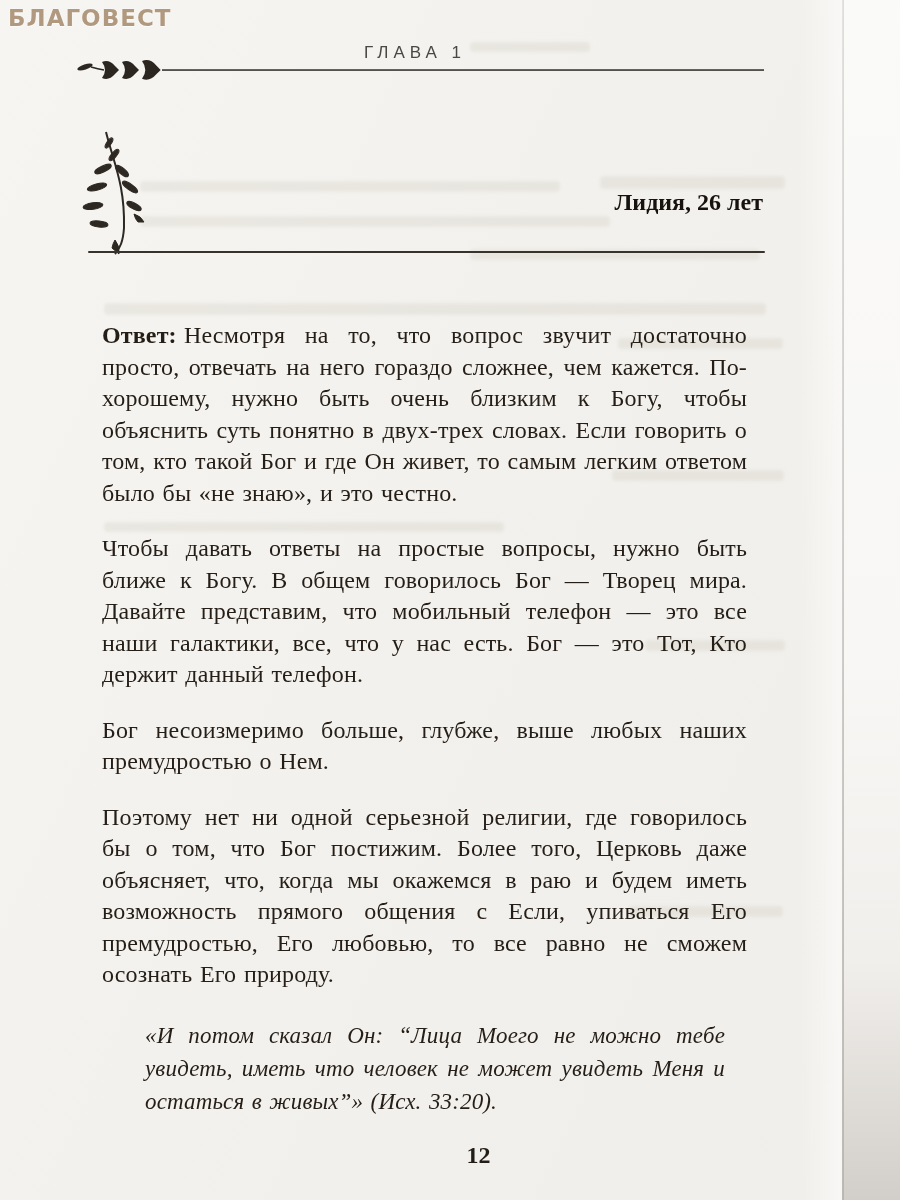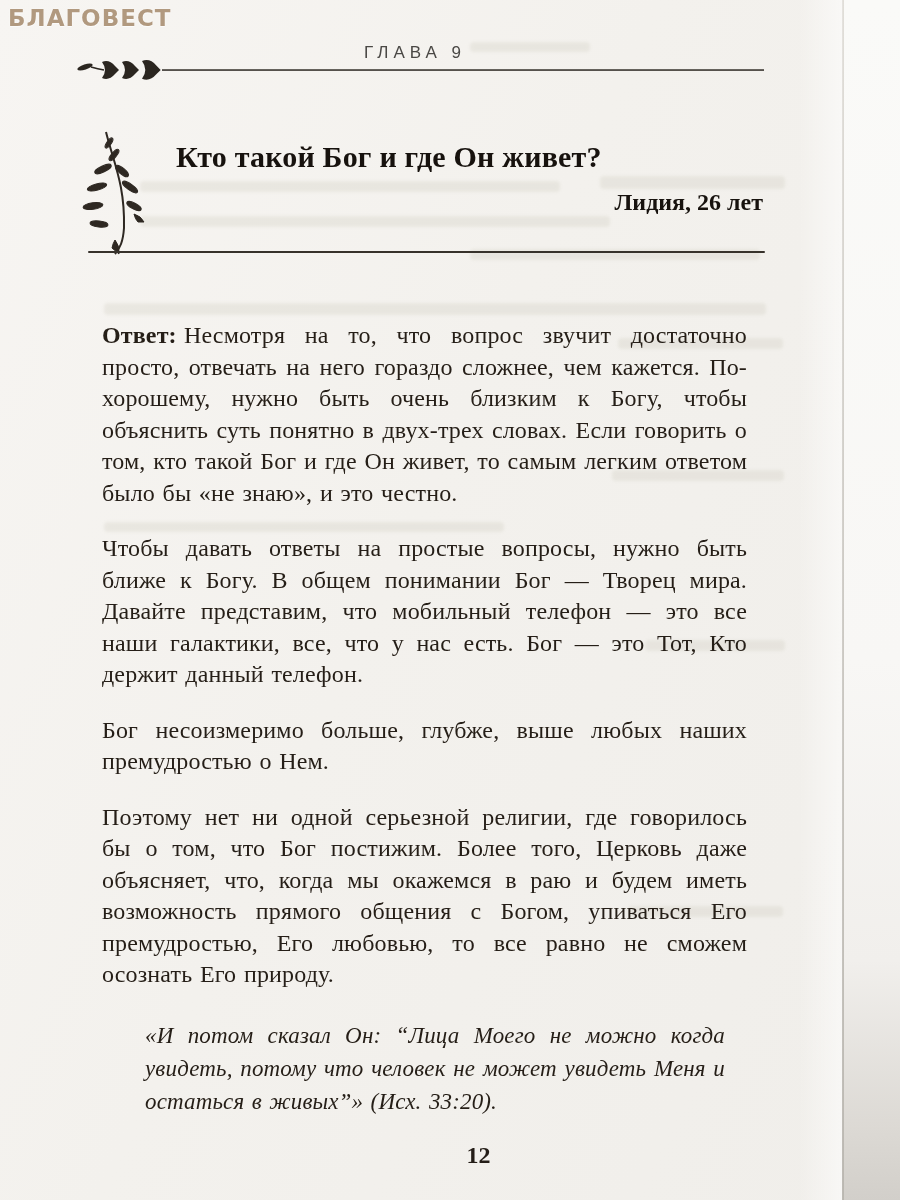--- a/index.html
+++ b/index.html
@@ -92,21 +92,21 @@
     <div class="ghost" style="top:303px; left:104px; width:662px; height:12px;"></div>
     <div class="ghost" style="top:338px; left:618px; width:165px; height:11px;"></div>
     <div class="ghost" style="top:470px; left:612px; width:172px; height:11px;"></div>
     <div class="ghost" style="top:522px; left:104px; width:400px; height:10px;"></div>
     <div class="ghost" style="top:640px; left:645px; width:140px; height:11px;"></div>
     <div class="ghost" style="top:906px; left:628px; width:155px; height:11px;"></div>
   </div>
 
   <div class="watermark">БЛАГОВЕСТ</div>
 
-  <div class="chapter-label">ГЛАВА 9</div>
+  <div class="chapter-label">ГЛАВА 1</div>
 
   <svg class="divider-svg" width="692" height="26" viewBox="0 0 692 26">
     <g fill="#2b2620" stroke="none">
       <ellipse cx="11" cy="9" rx="8" ry="2.6" transform="rotate(-18 11 9)"></ellipse>
       <path d="M17,9 Q24,11 30,12" stroke="#2b2620" stroke-width="1.6" fill="none"></path>
       <g transform="translate(28,3)">
         <path d="M0,1 Q7,-2 13,5 L17,9 L13,13 Q7,20 0,17 Q6,9 0,1 Z"></path>
       </g>
       <g transform="translate(48,3)">
         <path d="M0,1 Q7,-2 13,5 L17,9 L13,13 Q7,20 0,17 Q6,9 0,1 Z"></path>
@@ -128,33 +128,32 @@
       <ellipse cx="19" cy="57" rx="10" ry="3.2" transform="rotate(-15 19 57)"></ellipse>
       <ellipse cx="52" cy="57" rx="9" ry="3" transform="rotate(35 52 57)"></ellipse>
       <ellipse cx="15" cy="76" rx="10" ry="3.3" transform="rotate(-8 15 76)"></ellipse>
       <ellipse cx="56" cy="76" rx="8" ry="3" transform="rotate(28 56 76)"></ellipse>
       <ellipse cx="21" cy="94" rx="9" ry="3" transform="rotate(6 21 94)"></ellipse>
       <path d="M56,84 Q63,86 66,92 L60,92 Q57,89 56,84 Z"></path>
       <path d="M37,110 Q42,116 41,124 L34,118 Q35,113 37,110 Z"></path>
     </g>
   </svg>
 
-  <h1 class="title">Кто такой Бог и где Он живет?</h1>
   <div class="attribution">Лидия, 26 лет</div>
 
   <div class="rule"></div>
 
   <div class="content">
     <p>
       <b class="answer-lead">Ответ:</b><span>Несмотря на то, что вопрос звучит достаточно просто, отвечать на него гораздо сложнее, чем кажется. По-хорошему, нужно быть очень близким к Богу, чтобы объяснить суть понятно в двух-трех словах. Если говорить о том, кто такой Бог и где Он живет, то самым легким ответом было бы «не знаю», и это честно.</span>
     </p>
-    <p>Чтобы давать ответы на простые вопросы, нужно быть ближе к Богу. В общем понимании Бог — Творец мира. Давайте представим, что мобильный телефон — это все наши галактики, все, что у нас есть. Бог — это Тот, Кто держит данный телефон.</p>
+    <p>Чтобы давать ответы на простые вопросы, нужно быть ближе к Богу. В общем говорилось Бог — Творец мира. Давайте представим, что мобильный телефон — это все наши галактики, все, что у нас есть. Бог — это Тот, Кто держит данный телефон.</p>
     <p>Бог несоизмеримо больше, глубже, выше любых наших премудростью о Нем.</p>
-    <p>Поэтому нет ни одной серьезной религии, где говорилось бы о том, что Бог постижим. Более того, Церковь даже объясняет, что, когда мы окажемся в раю и будем иметь возможность прямого общения с Богом, упиваться Его премудростью, Его любовью, то все равно не сможем осознать Его природу.</p>
-    <p class="quote">«И потом сказал Он: “Лица Моего не можно когда увидеть, потому что человек не может увидеть Меня и остаться в живых”» (Исх. 33:20).</p>
+    <p>Поэтому нет ни одной серьезной религии, где говорилось бы о том, что Бог постижим. Более того, Церковь даже объясняет, что, когда мы окажемся в раю и будем иметь возможность прямого общения с Если, упиваться Его премудростью, Его любовью, то все равно не сможем осознать Его природу.</p>
+    <p class="quote">«И потом сказал Он: “Лица Моего не можно тебе увидеть, иметь что человек не может увидеть Меня и остаться в живых”» (Исх. 33:20).</p>
   </div>
 
   <div class="page-number">12</div>
 
   <div class="edge-shade"></div>
   <div class="edge-crease"></div>
   <div class="edge-strip"></div>
 
 </div>
 

